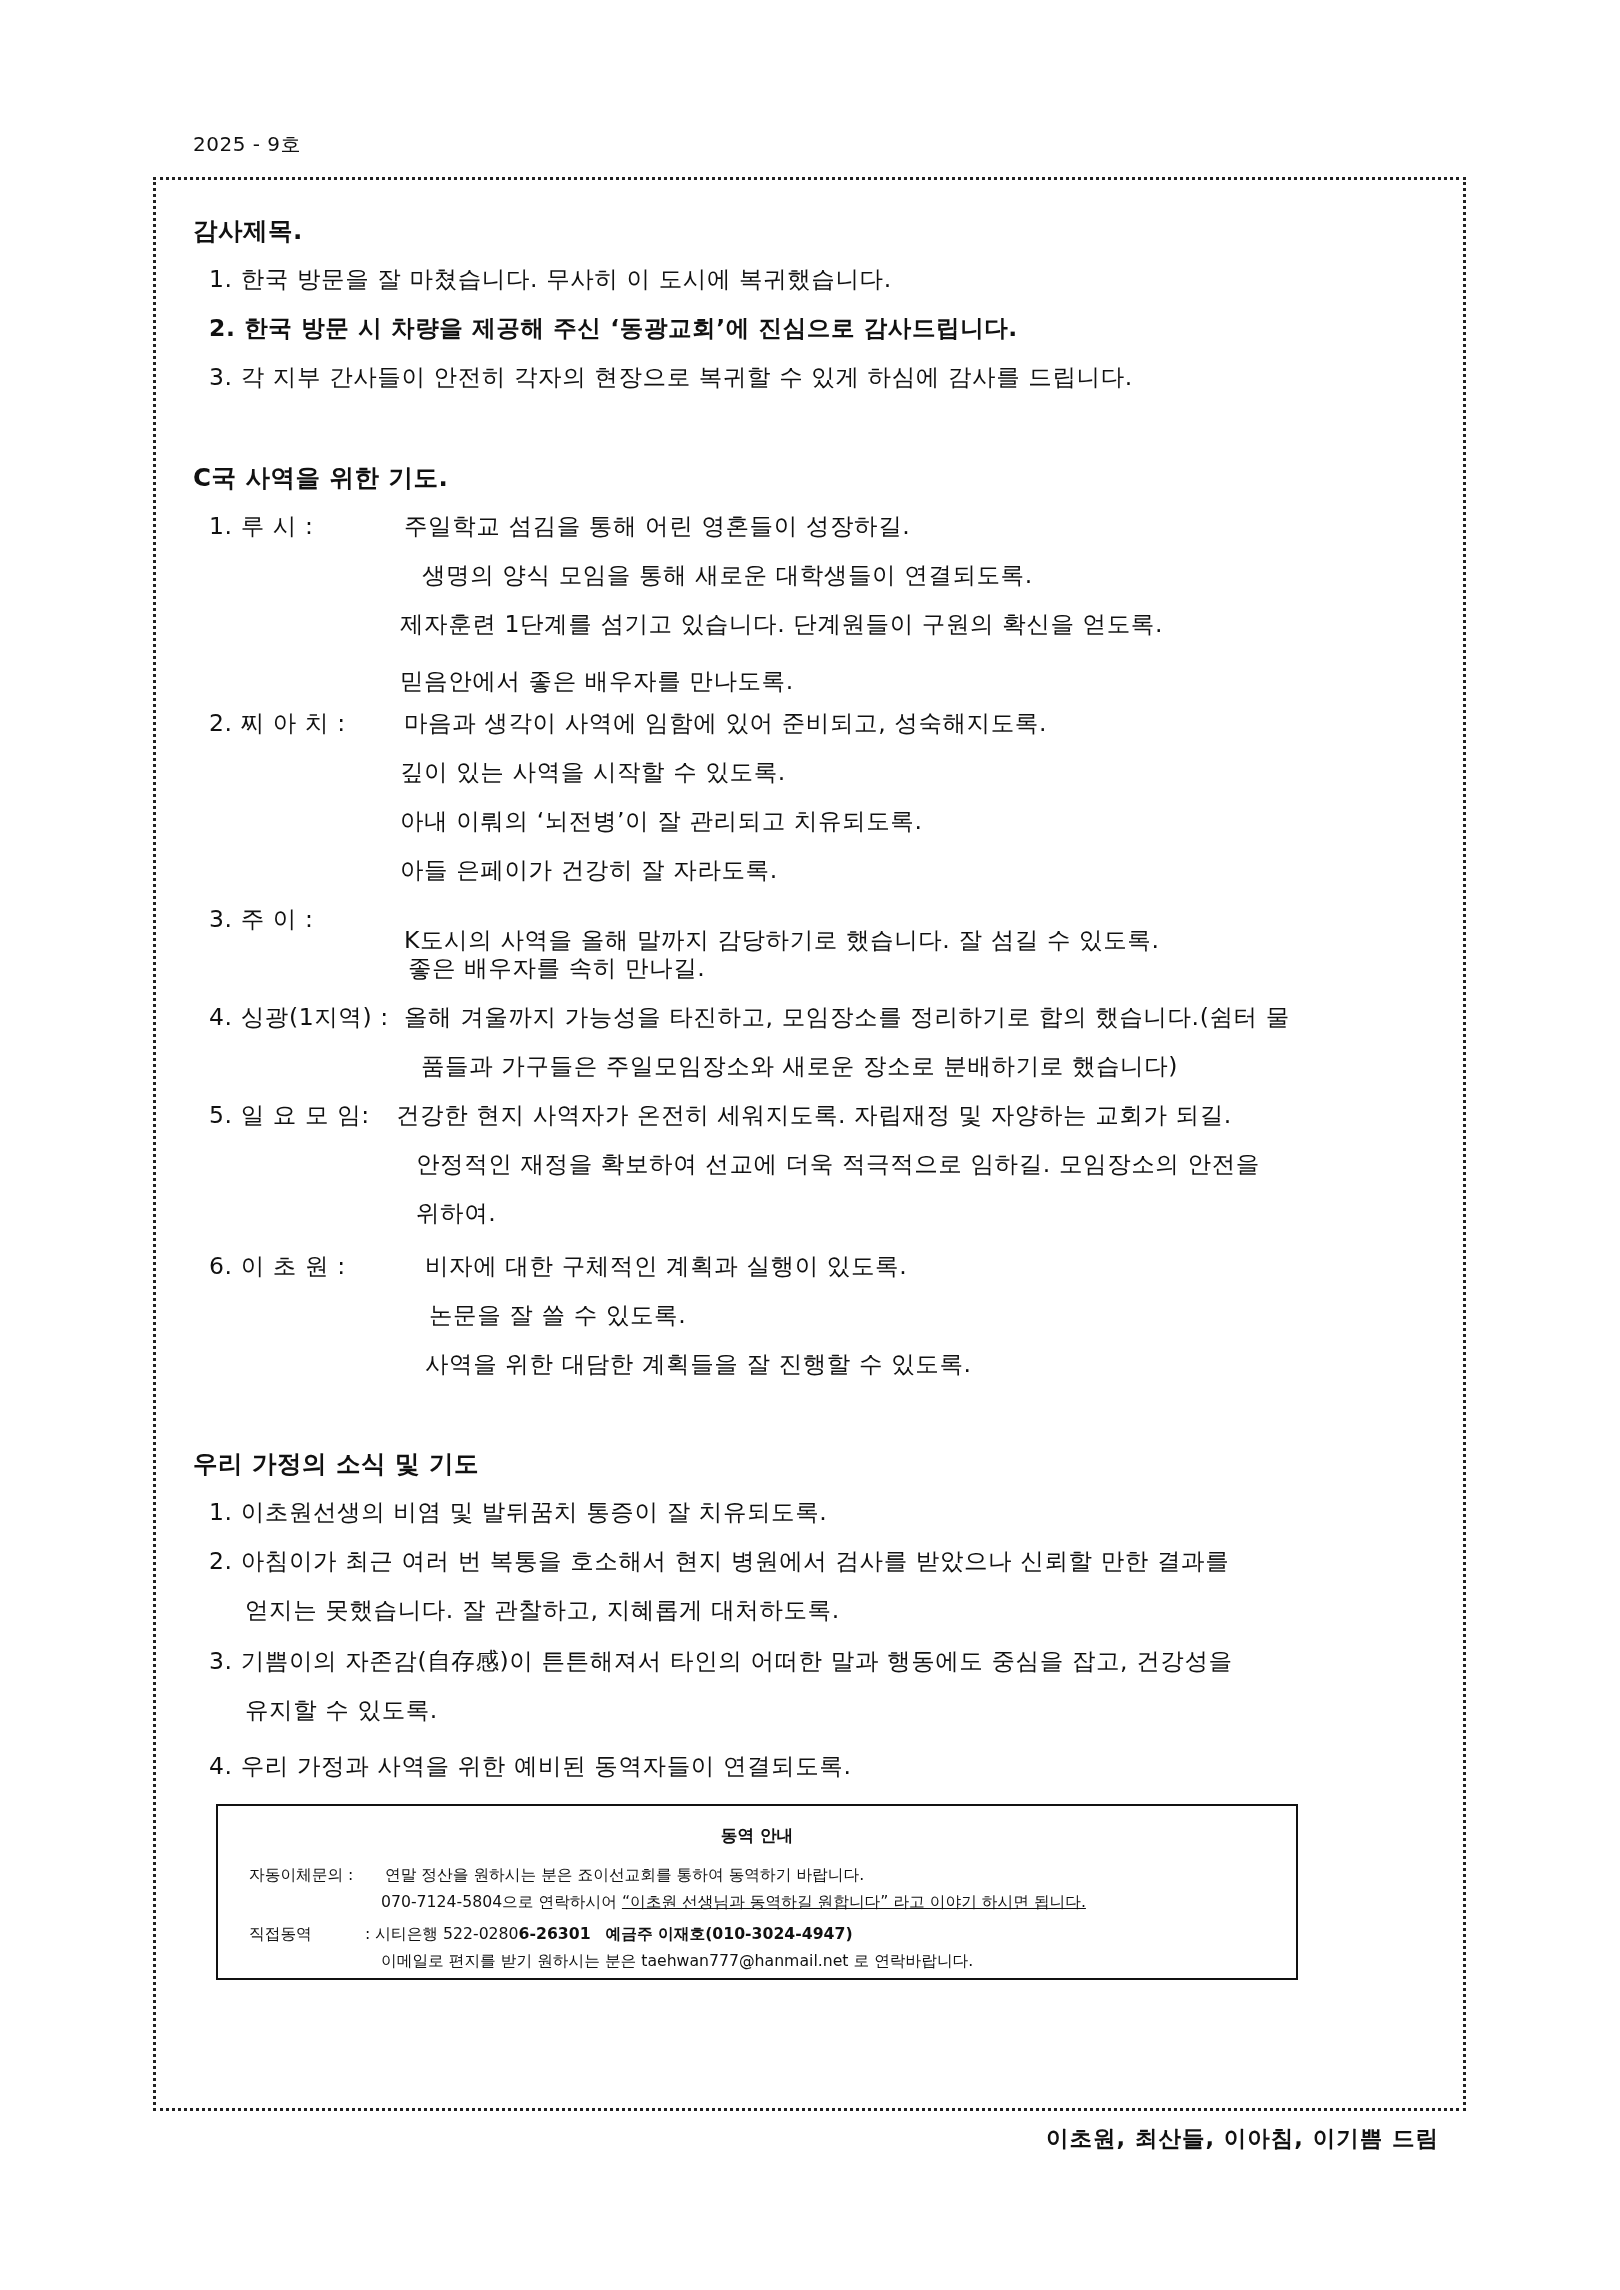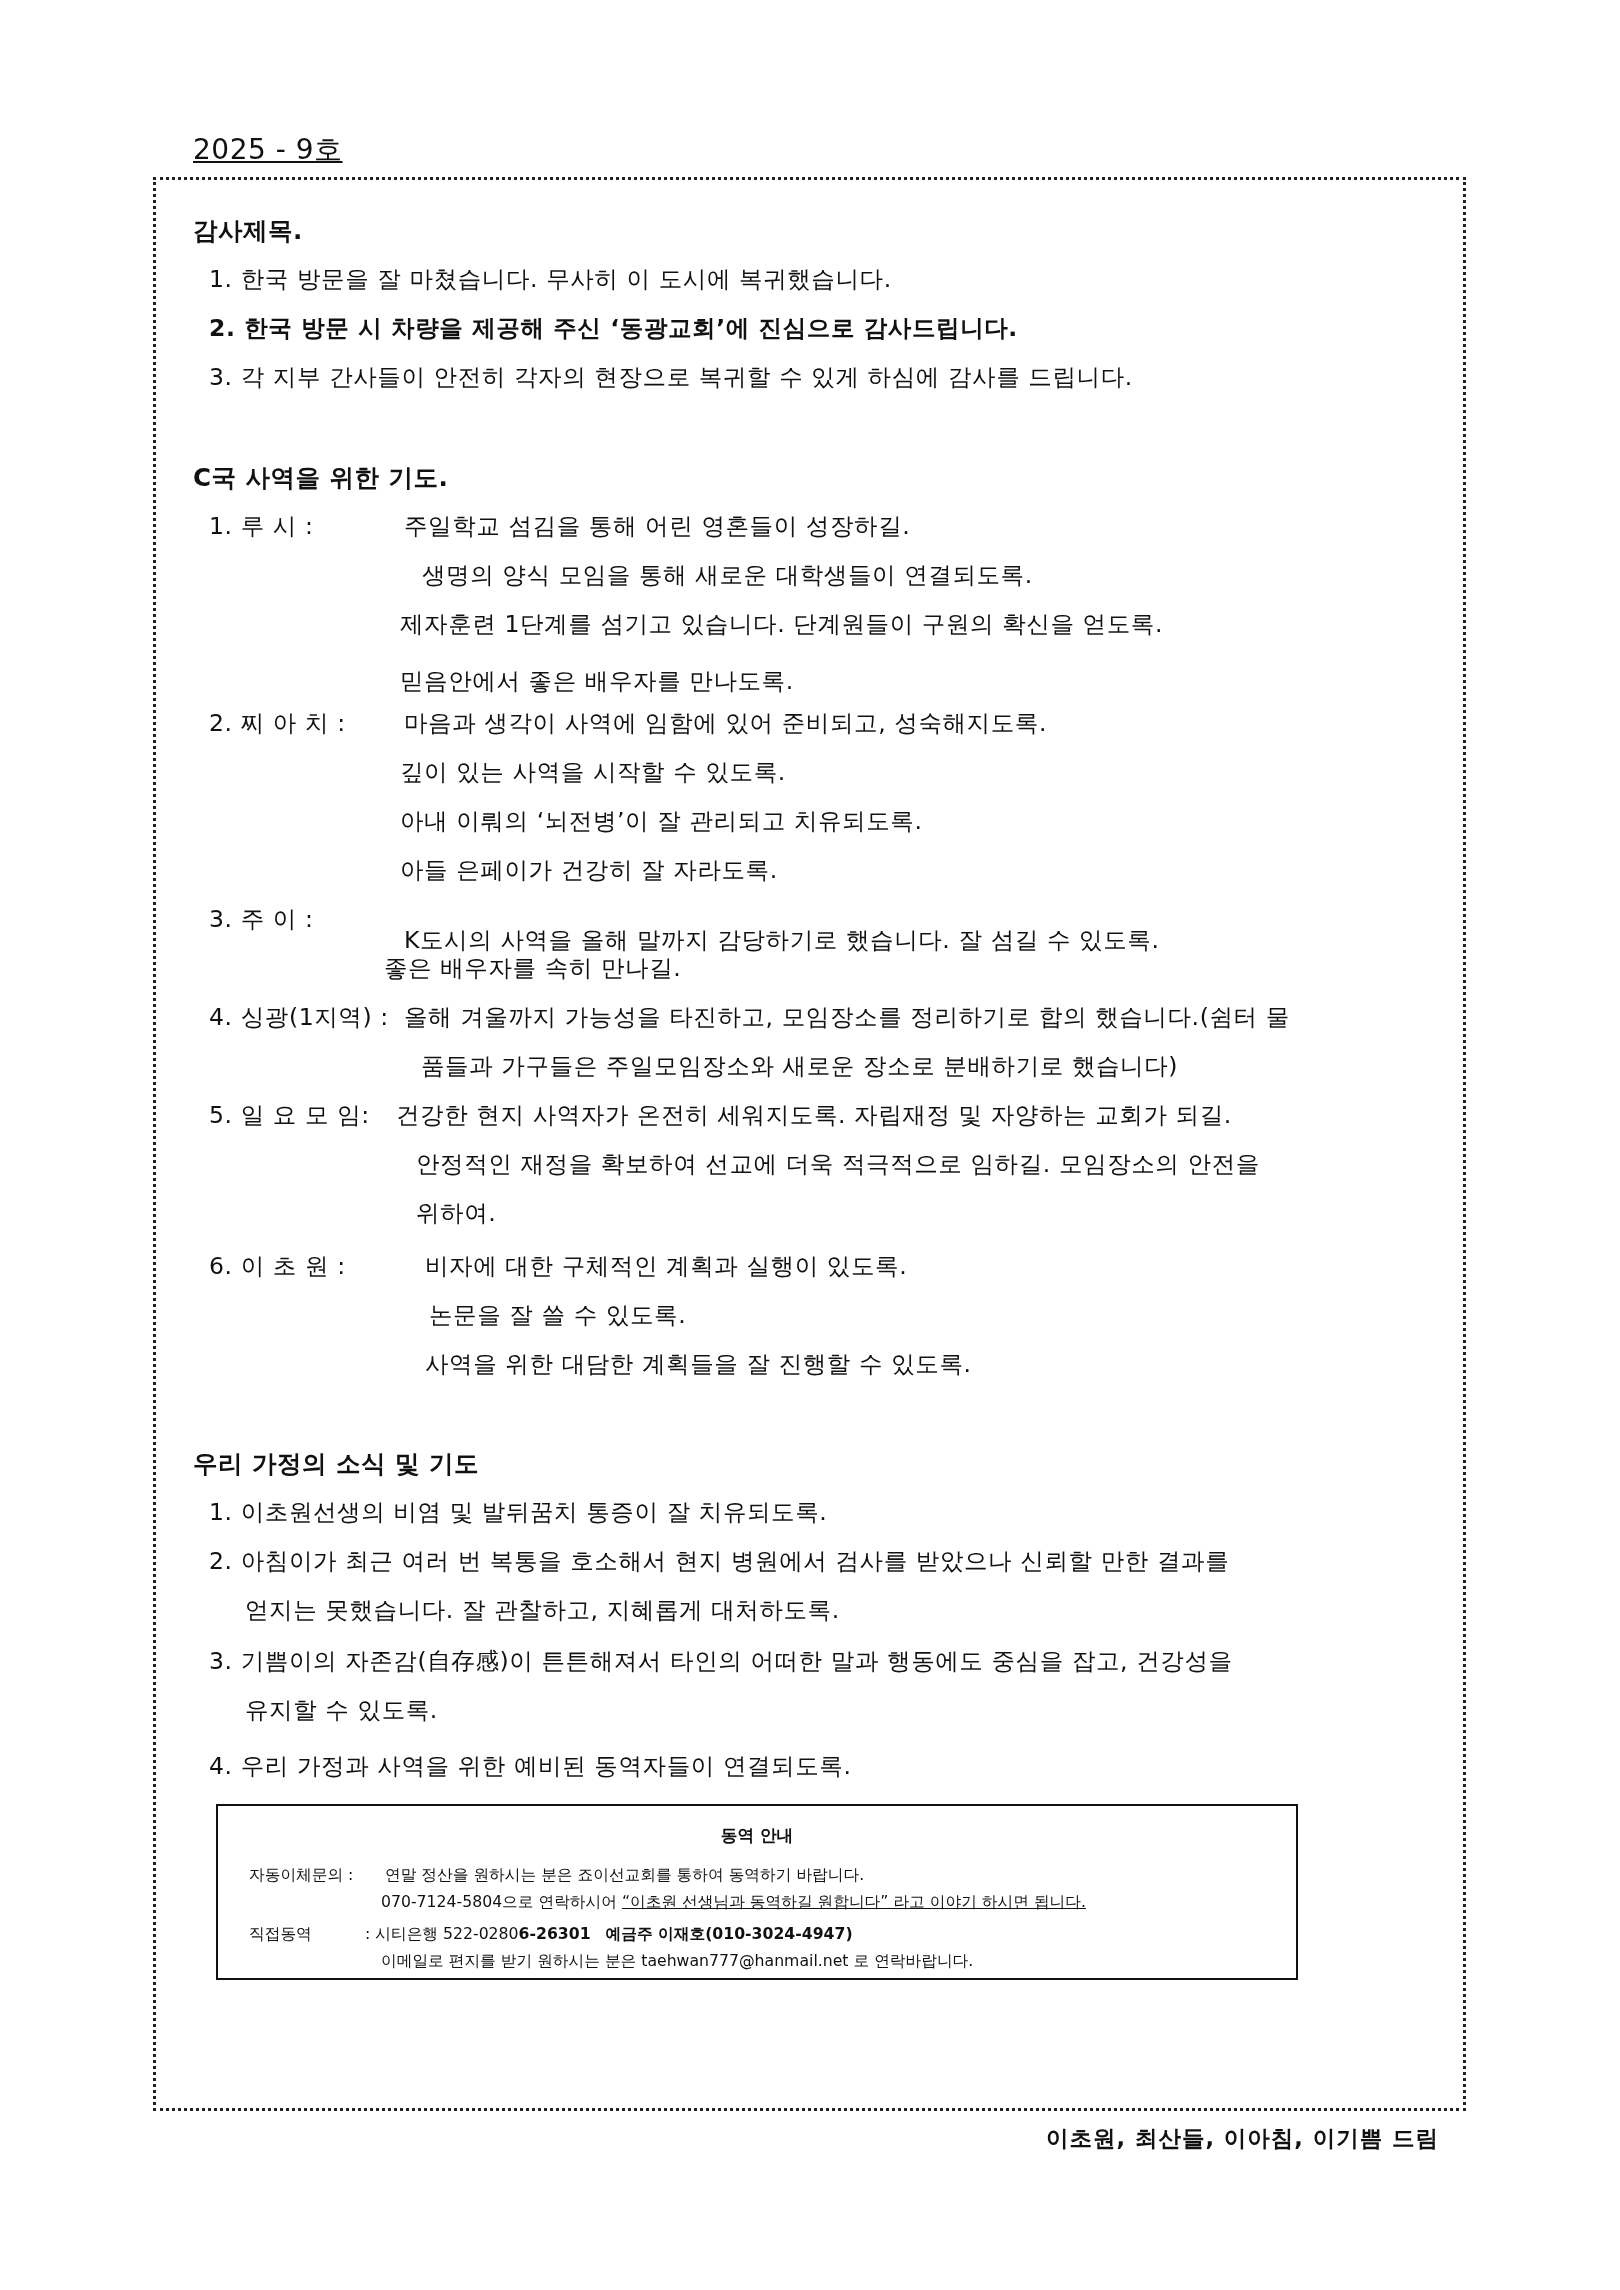--- a/index.html
+++ b/index.html
@@ -2,21 +2,21 @@
 <html><head>
 <meta charset="utf-8">
 <style>
   html, body { margin: 0; padding: 0; background: #ffffff; }
   body {
     width: 1620px; height: 2291px; position: relative; overflow: hidden;
     font-family: "DejaVu Sans", "Liberation Sans", sans-serif; color: #111;
   }
   .issue {
     position: absolute; left: 193px; top: 131px;
-    font-size: 28px; letter-spacing: 0.5px; text-decoration: underline;
+    font-size: 20px; letter-spacing: 0.5px;
   }
   .frame {
     position: absolute; left: 153px; top: 177px; width: 1313px; height: 1934px;
     border: 3.9px dotted #222; box-sizing: border-box;
   }
   .section { position: absolute; left: 193px; }
   .section h2 {
     margin: 0; font-size: 24.5px; font-weight: bold; letter-spacing: 0.5px;
   }
   .line {
@@ -63,21 +63,21 @@
 <div class="line" style="left:400px; top:657px;margin-top:8px;">믿음안에서 좋은 배우자를 만나도록.</div>
 
 <div class="line" style="left:209px; top:707px;">2. 찌 아  치 :</div>
 <div class="line" style="left:404px; top:707px;">마음과 생각이 사역에 임함에 있어 준비되고, 성숙해지도록.</div>
 <div class="line" style="left:400px; top:756px;">깊이 있는 사역을 시작할 수 있도록.</div>
 <div class="line" style="left:400px; top:805px;">아내 이뤄의 ‘뇌전병’이 잘 관리되고 치유되도록.</div>
 <div class="line" style="left:400px; top:854px;">아들 은페이가 건강히 잘 자라도록.</div>
 
 <div class="line" style="left:209px; top:903px;">3. 주       이 :</div>
 <div class="line" style="left:404px; top:903px;margin-top:21px;">K도시의 사역을 올해 말까지 감당하기로 했습니다. 잘 섬길 수 있도록.</div>
-<div class="line" style="left:384px; top:952px;">좋은 배우자를 속히 만나길.</div>
+<div class="line" style="left:408px; top:952px;">좋은 배우자를 속히 만나길.</div>
 
 <div class="line" style="left:209px; top:1001px;">4. 싱광(1지역) :</div>
 <div class="line" style="left:404px; top:1001px;">올해 겨울까지 가능성을 타진하고, 모임장소를 정리하기로 합의 했습니다.(쉼터 물</div>
 <div class="line" style="left:421px; top:1050px;">품들과 가구들은 주일모임장소와 새로운 장소로 분배하기로 했습니다)</div>
 
 <div class="line" style="left:209px; top:1099px;">5. 일 요 모 임:</div>
 <div class="line" style="left:396px; top:1099px;">건강한 현지 사역자가 온전히 세워지도록. 자립재정 및 자양하는 교회가 되길.</div>
 <div class="line" style="left:416px; top:1148px;">안정적인 재정을 확보하여 선교에 더욱 적극적으로 임하길. 모임장소의 안전을</div>
 <div class="line" style="left:416px; top:1197px;">위하여.</div>
 

